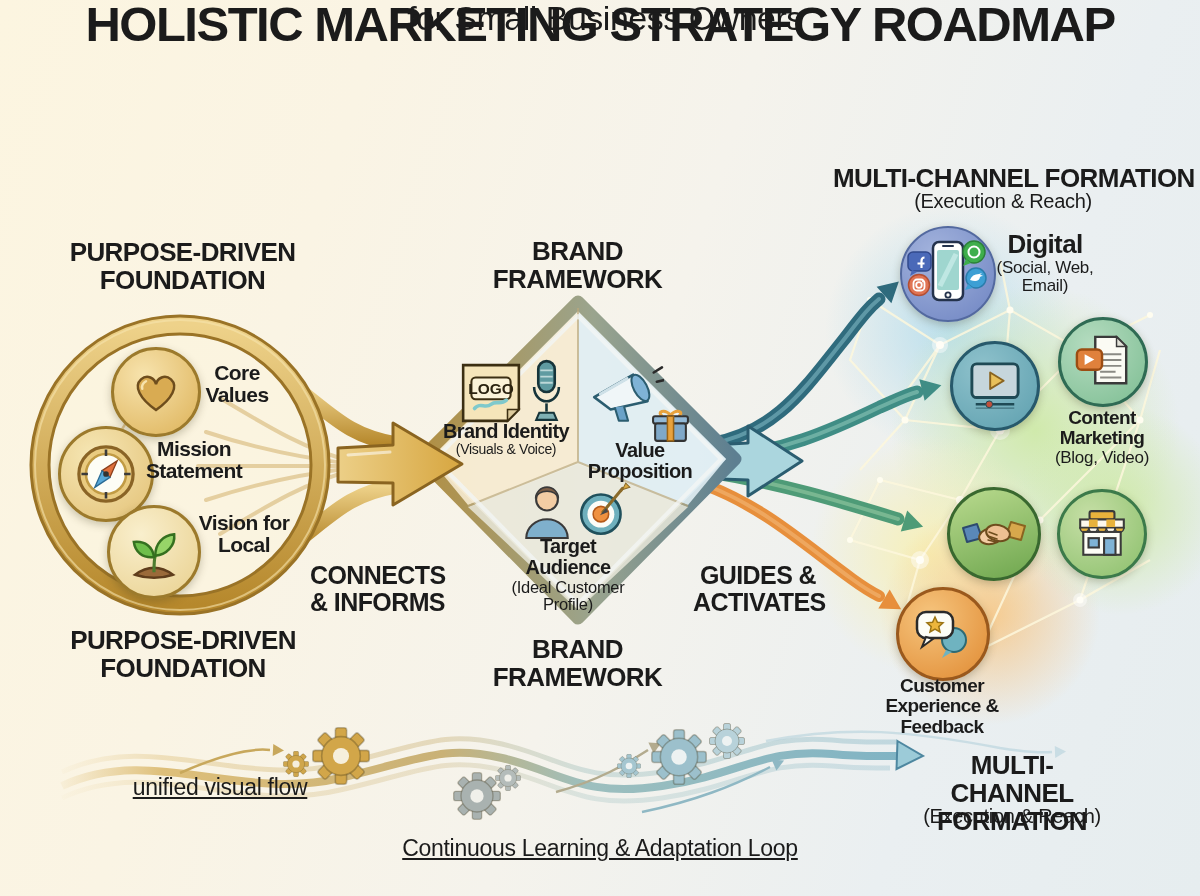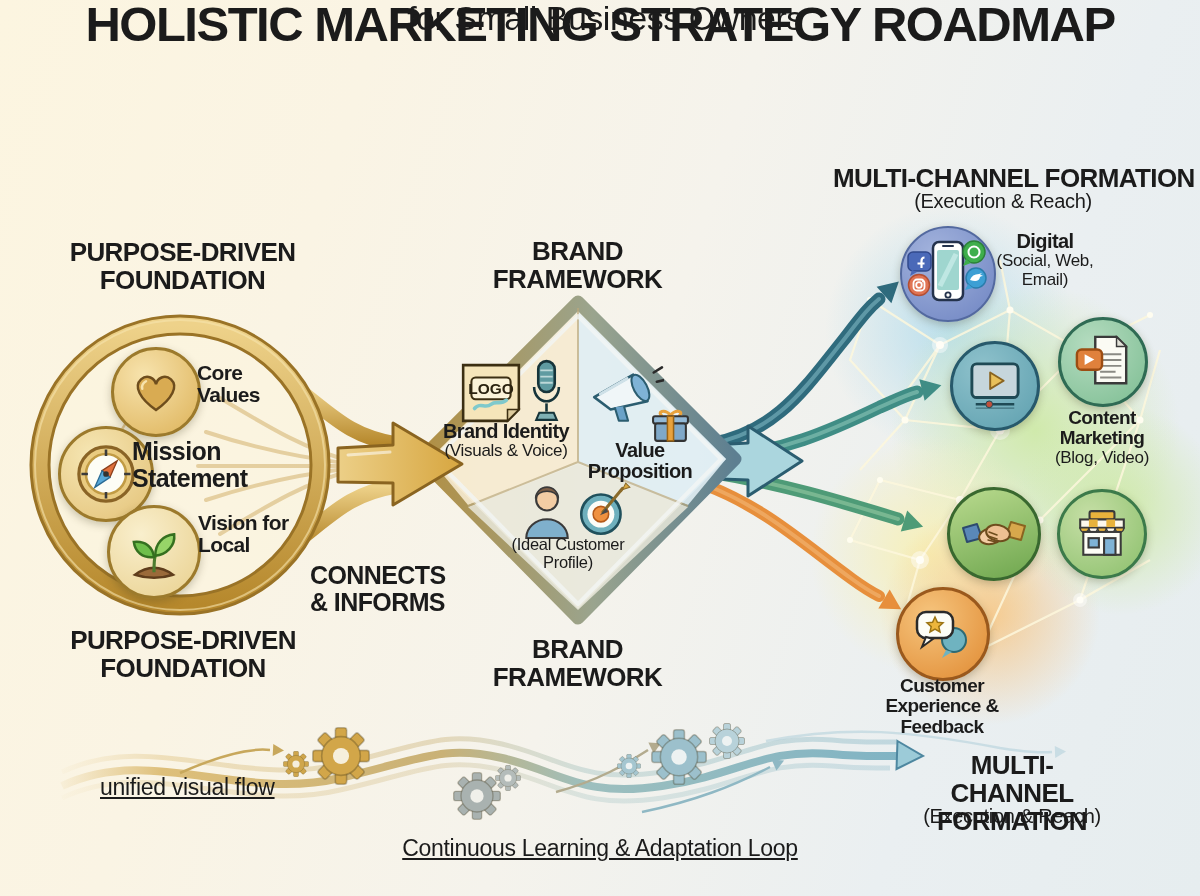--- a/index.html
+++ b/index.html
@@ -2,21 +2,21 @@
 <html><head>
 <meta charset="utf-8">
 <style>
   html,body{margin:0;padding:0;background:#dde4e6;}
   .canvas{position:relative;width:1200px;height:896px;overflow:hidden;
     background:linear-gradient(108deg,#fcf5e0 0%,#faf4e4 26%,#f5f3ec 52%,#eaeff1 78%,#e6edef 100%);
     font-family:"Liberation Sans",sans-serif;color:#1b1b1b;}
   .abs{position:absolute;}
   svg{display:block;}
   .txt{position:absolute;text-align:center;line-height:1.07;}
-  .left{text-align:left;}
+  .left{text-align:center;}
   .b{font-weight:bold;letter-spacing:-0.6px;}
   .title{font-size:49px;letter-spacing:-1.5px;line-height:1.0;}
   .subtitle{font-size:34px;letter-spacing:-0.5px;}
   .h1{font-size:26px;}
   .h2{font-size:25px;}
   .sub{font-weight:normal;letter-spacing:-0.3px;}
   .badge{position:absolute;border-radius:50%;display:flex;align-items:center;justify-content:center;
     box-shadow:0 3px 8px rgba(70,60,30,.28);}
   .cap{font-size:23px;letter-spacing:-0.3px;text-decoration:underline;}
 </style>
@@ -199,20 +199,21 @@
 <div class="txt h1 b" style="left:490px;top:238px;width:175px">BRAND FRAMEWORK</div>
 <div class="txt h1 b" style="left:833px;top:165px;width:340px;white-space:nowrap">MULTI-CHANNEL FORMATION</div>
 <div class="txt sub" style="left:833px;top:191px;width:340px;font-size:20px">(Execution &amp; Reach)</div>
 
 <div class="txt h1 b" style="left:68px;top:627px;width:230px">PURPOSE-DRIVEN FOUNDATION</div>
 <div class="txt h1 b" style="left:480px;top:636px;width:195px">BRAND FRAMEWORK</div>
 <div class="txt h1 b" style="left:912px;top:752px;width:200px">MULTI-CHANNEL FORMATION</div>
 <div class="txt sub" style="left:912px;top:806px;width:200px;font-size:20px">(Execution &amp; Reach)</div>
 
 <div class="txt h2 b" style="left:310px;top:562px;width:135px">CONNECTS &amp; INFORMS</div>
+<div class="txt h2 b" style="left:693px;top:562px;width:130px">GUIDES &amp; ACTIVATES</div>
 
 <div class="badge" style="left:111px;top:347px;width:84px;height:84px;background:radial-gradient(circle at 35% 30%,#f7e3ad,#ddb258);border:3px solid #9c7a2c">
   <svg width="50" height="45" viewBox="0 0 40 36">
     <path d="M20,32 C7,23 2,13 8,7.5 C13,3.2 19,6.5 20,11.5 C21,6.5 27,3.2 32,7.5 C38,13 33,23 20,32 Z" fill="#d9ab52" stroke="#6e4d1d" stroke-width="2"></path>
     <path d="M12,9 c-2.5,1.5 -3.5,4 -3,6" stroke="#f7e3ad" stroke-width="2" fill="none" stroke-linecap="round"></path>
   </svg>
 </div>
 <div class="txt left b" style="left:197px;top:362px;width:80px;font-size:21px">Core Values</div>
 
 <div class="badge" style="left:58px;top:426px;width:90px;height:90px;background:radial-gradient(circle at 35% 30%,#f6e7b5,#e3c176);border:3px solid #9c7a2c">
@@ -220,21 +221,21 @@
     <circle cx="24" cy="24" r="21" fill="#e9cb80" stroke="#8a6426" stroke-width="2.5"></circle>
     <circle cx="24" cy="24" r="15.5" fill="#fdfdf6" stroke="#c19b44" stroke-width="2"></circle>
     <path d="M24,5 v5 M24,38 v5 M5,24 h5 M38,24 h5" stroke="#3a3a3a" stroke-width="2"></path>
     <g transform="rotate(40 24 24)">
       <polygon points="24,10.5 28,24 20,24" fill="#e0703c" stroke="#8a3e1a" stroke-width="1"></polygon>
       <polygon points="24,37.5 28,24 20,24" fill="#58a8d8" stroke="#2a6a94" stroke-width="1"></polygon>
     </g>
     <circle cx="24" cy="24" r="2.2" fill="#333333"></circle>
   </svg>
 </div>
-<div class="txt left b" style="left:132px;top:438px;width:100px;font-size:25px">Mission Statement</div>
+<div class="txt left b" style="left:144px;top:438px;width:100px;font-size:21px">Mission Statement</div>
 
 <div class="badge" style="left:107px;top:505px;width:88px;height:88px;background:radial-gradient(circle at 35% 30%,#f9efcd,#e9d08e);border:3px solid #9c7a2c">
   <svg width="58" height="58" viewBox="0 0 46 46">
     <path d="M8,41 Q23,30 38,41 Q23,46 8,41 Z" fill="#9a6a3a" stroke="#5f3d1c" stroke-width="2"></path>
     <path d="M23,39 C23,32 23,29 24,26" stroke="#4e7d2f" stroke-width="2.5" fill="none"></path>
     <path d="M23,27 C14,28 8,23 7,15 C16,14 22,19 23,27 Z" fill="#6fbf4a" stroke="#35701f" stroke-width="2"></path>
     <path d="M24,26 C24,16 30,10 39,9 C40,18 33,25 24,26 Z" fill="#97d468" stroke="#35701f" stroke-width="2"></path>
   </svg>
 </div>
 <div class="txt left b" style="left:198px;top:512px;width:92px;font-size:21px">Vision for Local</div>
@@ -252,21 +253,21 @@
   <svg width="33" height="66" viewBox="0 0 32 64">
     <rect x="8" y="3" width="16" height="30" rx="8" fill="#5f9ba1" stroke="#16343a" stroke-width="2.5"></rect>
     <path d="M10,12 h12 M10,18 h12 M10,24 h12" stroke="#bcd8d8" stroke-width="1.8"></path>
     <path d="M4,28 a12,14 0 0 0 24,0" stroke="#16343a" stroke-width="2.5" fill="none"></path>
     <path d="M16,44 v8" stroke="#16343a" stroke-width="2.5"></path>
     <path d="M9,53 h14 l3,7 H6 Z" fill="#7fb0b4" stroke="#16343a" stroke-width="2"></path>
   </svg>
 </div>
 <div class="txt" style="left:438px;top:421px;width:136px">
   <div class="b" style="font-size:20px">Brand Identity</div>
-  <div class="sub" style="font-size:17px">(Visuals &amp; Voice)</div>
+  <div class="sub" style="font-size:14px">(Visuals &amp; Voice)</div>
 </div>
 
 <div class="abs" style="left:586px;top:360px">
   <svg width="78" height="66" viewBox="0 0 76 64">
     <path d="M8,36 L46,14 L60,40 L24,48 Z" fill="#f0f6f8" stroke="#2b5d70" stroke-width="2.5" stroke-linejoin="round"></path>
     <ellipse cx="53" cy="27" rx="6.5" ry="14" transform="rotate(-28 53 27)" fill="#7fb3d6" stroke="#2b5d70" stroke-width="2"></ellipse>
     <path d="M28,46 l4,13 h9 l-4,-14" fill="#6aa2c8" stroke="#2b5d70" stroke-width="2" stroke-linejoin="round"></path>
     <path d="M14,33 L40,18" stroke="#cfe1e8" stroke-width="3" stroke-linecap="round"></path>
     <path d="M66,12 l8,-5 M69,21 l9,-2" stroke="#2a2a2a" stroke-width="2.5" stroke-linecap="round"></path>
   </svg>
@@ -295,20 +296,21 @@
   <svg width="60" height="60" viewBox="0 0 58 58">
     <circle cx="26" cy="33" r="19" fill="#6fb0bd" stroke="#20505c" stroke-width="2.5"></circle>
     <circle cx="26" cy="33" r="13" fill="#fdfdf8"></circle>
     <circle cx="26" cy="33" r="7.5" fill="#ef9140" stroke="#b55a1a" stroke-width="1.5"></circle>
     <path d="M47,8 L28,31" stroke="#8a6a2a" stroke-width="3" stroke-linecap="round"></path>
     <polygon points="25,34 31,27 33,31" fill="#4a4a4a"></polygon>
     <path d="M45,10 l9,-3 -4,-4 -4,8 Z" fill="#d9a840" stroke="#8a6a2a" stroke-width="1"></path>
   </svg>
 </div>
 <div class="txt" style="left:500px;top:536px;width:136px">
+  <div class="b" style="font-size:20px">Target Audience</div>
   <div class="sub" style="font-size:16.5px">(Ideal Customer Profile)</div>
 </div>
 
 <div class="badge" style="left:900px;top:226px;width:92px;height:92px;background:radial-gradient(circle at 35% 30%,#a4b4dd,#6e84c2);border:2px solid #53699f">
   <svg width="92" height="92" viewBox="0 0 92 92">
     <rect x="31" y="14" width="30" height="58" rx="6" fill="#ffffff" stroke="#24324c" stroke-width="2.5"></rect>
     <rect x="35" y="22" width="22" height="40" rx="2" fill="#9fd6cf"></rect>
     <path d="M38,58 L54,26" stroke="#c8ece8" stroke-width="5" opacity="0.8"></path>
     <path d="M41,18 h10" stroke="#24324c" stroke-width="2" stroke-linecap="round"></path>
     <circle cx="46" cy="67" r="2.6" fill="none" stroke="#24324c" stroke-width="1.8"></circle>
@@ -329,21 +331,21 @@
       <circle cx="72" cy="24" r="5.5" fill="none" stroke="#ffffff" stroke-width="2"></circle>
     </g>
     <g>
       <circle cx="74" cy="50" r="10" fill="#3d9fd4" stroke="#2a7cab" stroke-width="1.5"></circle>
       <path d="M66,56 l-3,6 8,-2 Z" fill="#3d9fd4"></path>
       <path d="M68,52 q2,-6 9,-6 l3,-1 -2,2 q2,0 3,1 q-2,0 -3,1 q-1,6 -10,3 Z" fill="#ffffff"></path>
     </g>
   </svg>
 </div>
 <div class="txt" style="left:988px;top:231px;width:114px">
-  <div class="b" style="font-size:20px">Digital</div>
+  <div class="b" style="font-size:26px">Digital</div>
   <div class="sub" style="font-size:17px">(Social, Web, Email)</div>
 </div>
 
 <div class="badge" style="left:950px;top:341px;width:84px;height:84px;background:radial-gradient(circle at 35% 30%,#8fc2cc,#5d9fae);border:3px solid #27596b">
   <svg width="56" height="52" viewBox="0 0 58 54">
     <rect x="5" y="4" width="48" height="35" rx="5" fill="#c6d6dc" stroke="#1f4a55" stroke-width="3"></rect>
     <polygon points="24,13 38,21.5 24,30" fill="#e8c05a" stroke="#8a6420" stroke-width="2" stroke-linejoin="round"></polygon>
     <path d="M9,46 H49" stroke="#1f4a55" stroke-width="2.5"></path>
     <path d="M9,50 H49" stroke="#1f4a55" stroke-width="1.5" opacity="0.6"></path>
     <circle cx="23" cy="46" r="3.5" fill="#c0503c" stroke="#1f4a55" stroke-width="1"></circle>

